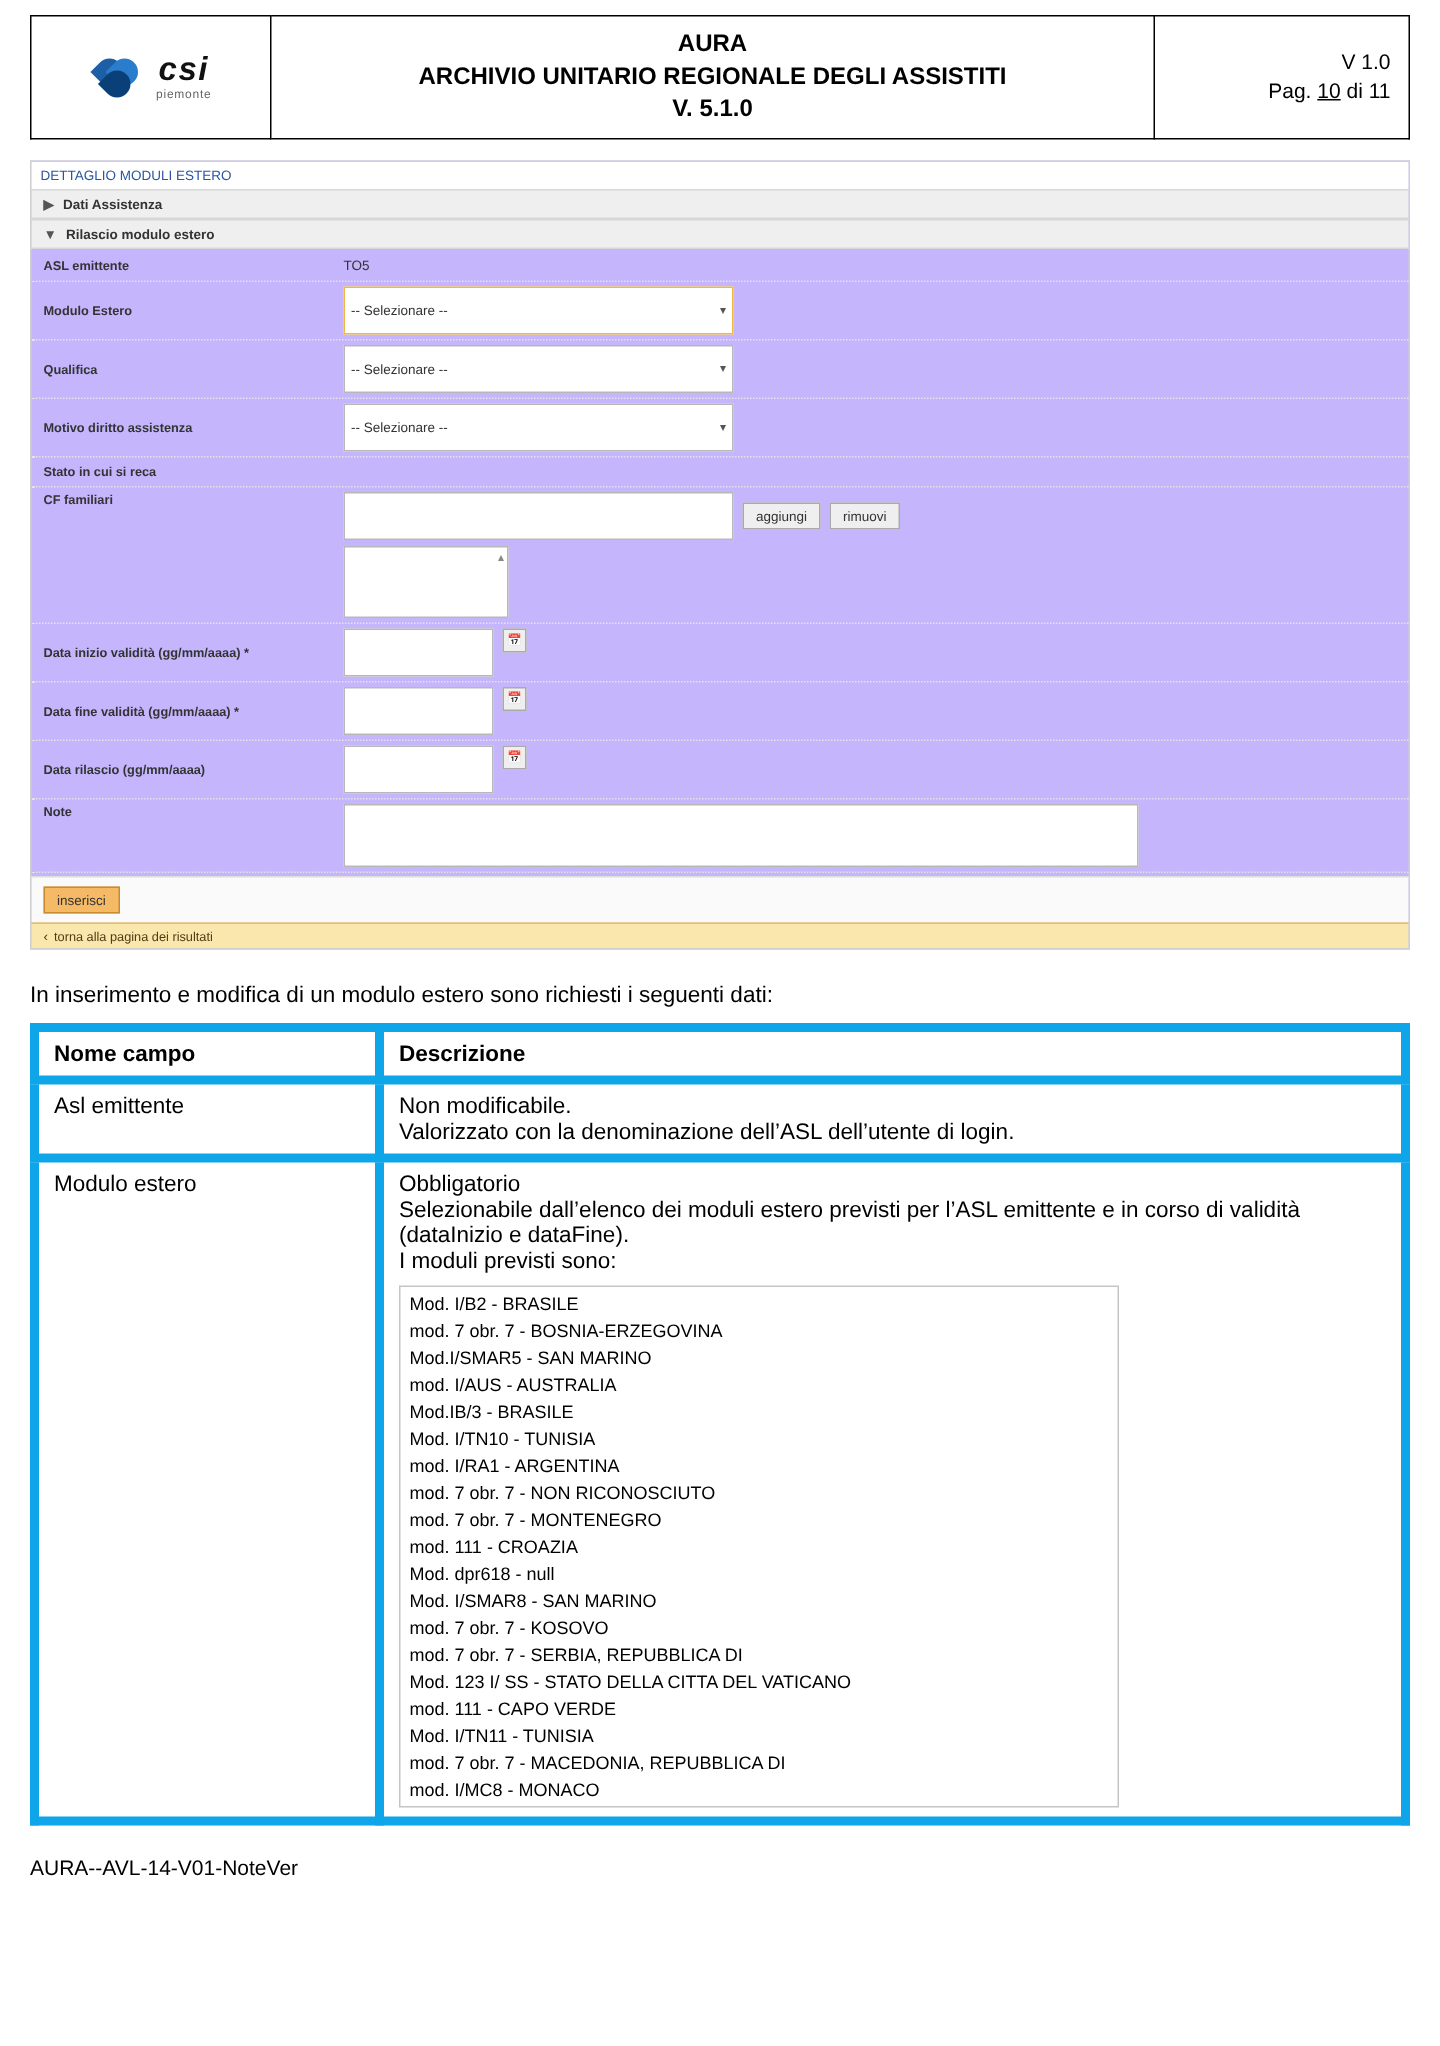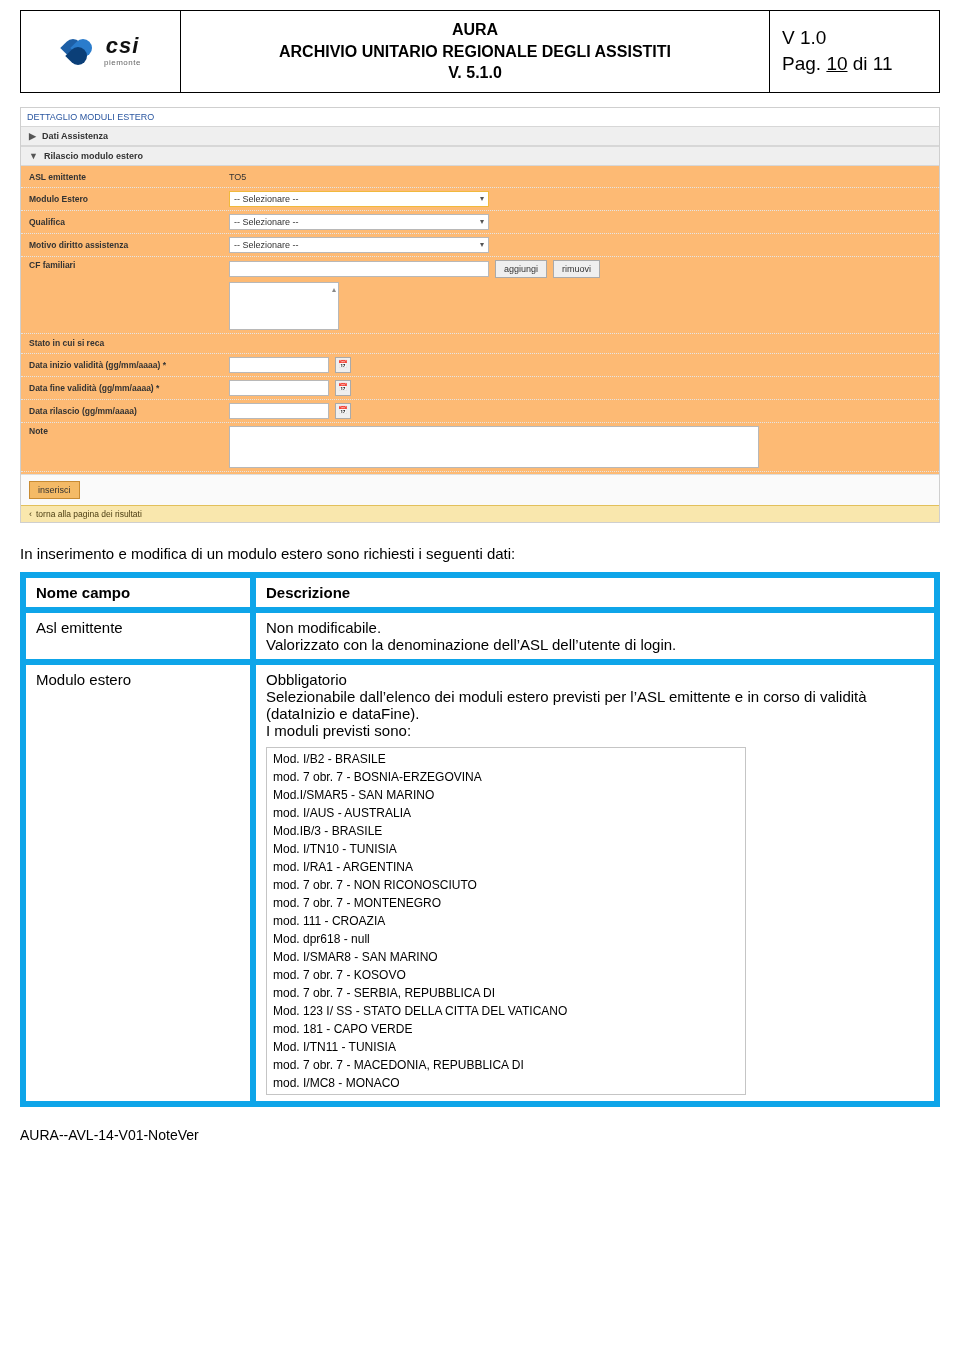--- a/index.html
+++ b/index.html
@@ -20,41 +20,41 @@
     margin-bottom: 14px;
     padding-left: 48px;
   }
   .hdr-table td {
     border: 1px solid #000;
     vertical-align: middle;
     padding: 8px 12px;
   }
   .hdr-logo-cell { width: 160px; text-align: center; }
   .hdr-title-cell { text-align: center; font-weight: bold; font-size: 16px; line-height: 1.35; }
-  .hdr-page-cell { width: 170px; text-align: left; font-size: 19px; line-height: 1.4; }
+  .hdr-page-cell { width: 170px; text-align: right; font-size: 14px; line-height: 1.4; }
   .hdr-page-cell .pagenum { text-decoration: underline; }
 
   .logo { display: inline-flex; align-items: center; gap: 4px; }
   .logo-mark {
     display: inline-block;
     width: 40px; height: 28px;
     position: relative;
   }
   .petal { position: absolute; width: 18px; height: 18px; border-radius: 50% 50% 50% 0; transform: rotate(45deg); }
   .petal.p1 { left: 4px; top: 2px; background: #1d5fa6; }
   .petal.p2 { left: 14px; top: 2px; background: #2a7ccc; }
   .petal.p3 { left: 9px; top: 10px; background: #0b3f78; }
   .logo-text { display: flex; flex-direction: column; line-height: 1; }
   .logo-text .csi { font-weight: 900; font-size: 22px; letter-spacing: 1px; font-style: italic; color: #111; }
   .logo-text .pie { font-size: 8px; color: #666; letter-spacing: 0.5px; margin-top: 2px; }
 
   
   .app {
     border: 1px solid #cfcfcf;
-    background: #fdba74;
+    background: #c4b5fd;
     font-size: 9px;
     color: #333;
   }
   .app .section-title {
     background: #fff;
     color: #2a56a0;
     padding: 4px 6px;
     font-size: 9px;
   }
   .app .summary-bar {
@@ -87,21 +87,21 @@
     padding: 3px 8px;
     border-bottom: 1px dotted #e4e4e4;
     min-height: 20px;
   }
   .form-row .flabel { width: 200px; font-weight: bold; font-size: 8.5px; }
   .form-row .fvalue { flex: 1; display: flex; gap: 6px; }
 
   .mock-select, .mock-input, .mock-textarea {
     border: 1px solid #b8b8b8;
     background: #fff;
-    height: 16px;
+    height: 32px;
     font-size: 9px;
     padding: 0 4px;
     display: inline-flex;
     align-items: center;
     justify-content: space-between;
   }
   .mock-select .caret { color: #555; font-size: 8px; }
   .mock-select.hl { border-color: #f1b93c; }
   .mock-textarea { height: 48px; width: 110px; align-items: flex-start; padding: 2px 4px; resize: none; position: relative; }
   .mock-textarea .scroll { position: absolute; right: 2px; top: 2px; font-size: 8px; color: #888; }
@@ -266,43 +266,43 @@
     </div>
 
     <div class="form-row">
       <div class="flabel">Motivo diritto assistenza</div>
       <div class="fvalue">
         <span class="mock-select" style="width:260px;">
           <span>-- Selezionare --</span>
           <span class="caret">▾</span>
         </span>
       </div>
+    </div>
+
+    <div class="form-row">
+      <div class="flabel">Stato in cui si reca</div>
+      <div class="fvalue"></div>
     </div>
 
     <div class="form-row" style="align-items:flex-start;">
       <div class="flabel">CF familiari</div>
       <div class="fvalue" style="flex-direction:column; align-items:flex-start; gap:4px;">
         <div style="display:flex; gap:6px; align-items:center;">
           <span class="mock-input" style="width:260px;"></span>
           <span class="btn">
               <span>aggiungi</span>
             </span>
           <span class="btn">
               <span>rimuovi</span>
             </span>
         </div>
         <span class="mock-textarea">
             <span class="scroll">▴</span>
           </span>
       </div>
-    </div>
-
-    <div class="form-row">
-      <div class="flabel">Stato in cui si reca</div>
-      <div class="fvalue"></div>
     </div>
 
     <div class="form-row">
       <div class="flabel">Data inizio validità (gg/mm/aaaa) *</div>
       <div class="fvalue">
         <span class="mock-input date"></span>
         <span class="cal-icon">📅</span>
       </div>
     </div>
 
@@ -373,21 +373,21 @@
             <div class="opt">Mod. I/TN10 - TUNISIA</div>
             <div class="opt">mod. I/RA1 - ARGENTINA</div>
             <div class="opt">mod. 7 obr. 7 - NON RICONOSCIUTO</div>
             <div class="opt">mod. 7 obr. 7 - MONTENEGRO</div>
             <div class="opt">mod. 111 - CROAZIA</div>
             <div class="opt">Mod. dpr618 - null</div>
             <div class="opt">Mod. I/SMAR8 - SAN MARINO</div>
             <div class="opt">mod. 7 obr. 7 - KOSOVO</div>
             <div class="opt">mod. 7 obr. 7 - SERBIA, REPUBBLICA DI</div>
             <div class="opt">Mod. 123 I/ SS - STATO DELLA CITTA DEL VATICANO</div>
-            <div class="opt">mod. 181 - CAPO VERDE</div>
+            <div class="opt">mod. 111 - CAPO VERDE</div>
             <div class="opt">Mod. I/TN11 - TUNISIA</div>
             <div class="opt">mod. 7 obr. 7 - MACEDONIA, REPUBBLICA DI</div>
             <div class="opt">mod. I/MC8 - MONACO</div>
           </div>
     </td>
   </tr>
 </tbody>
   </table>
 
 <div class="footer-id">AURA--AVL-14-V01-NoteVer</div>

